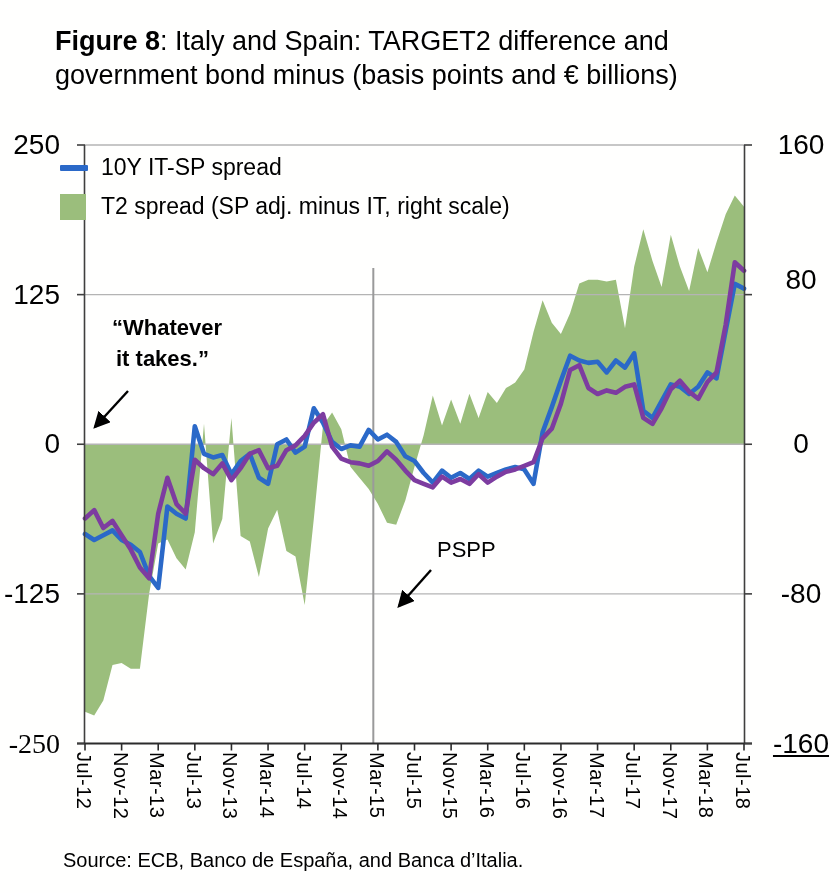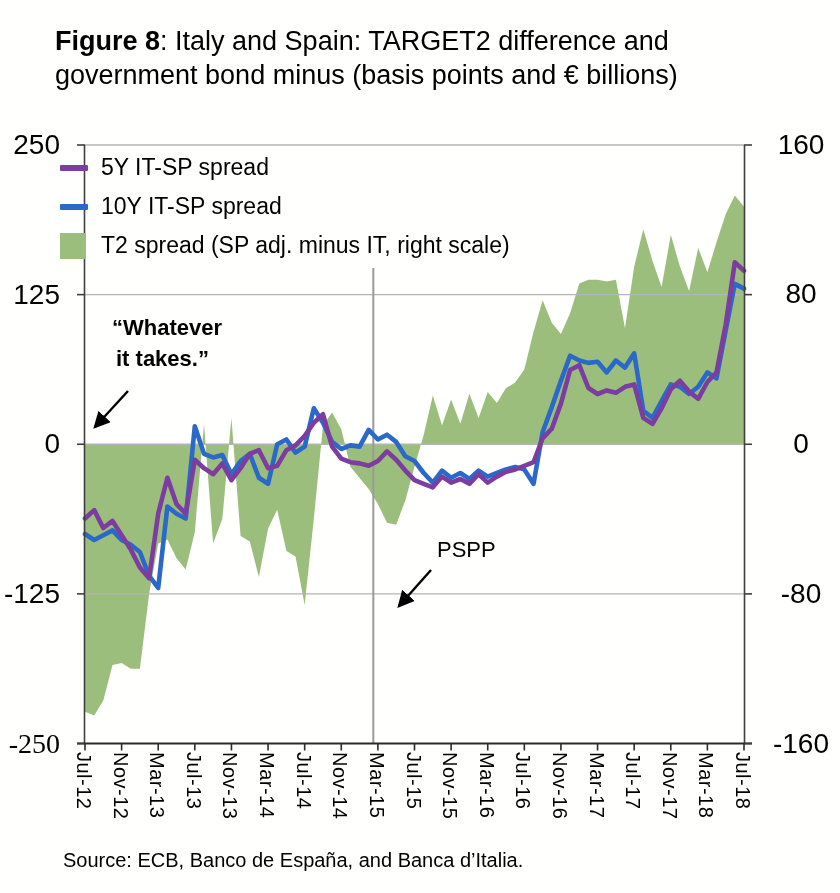--- a/index.html
+++ b/index.html
@@ -77,26 +77,20 @@
       <line x1="670.7777777777778" y1="743.5" x2="670.7777777777778" y2="750.5" stroke="#2b2b2b" stroke-width="1.6"></line>
       <line x1="707.3888888888889" y1="743.5" x2="707.3888888888889" y2="750.5" stroke="#2b2b2b" stroke-width="1.6"></line>
       <line x1="744" y1="743.5" x2="744" y2="750.5" stroke="#2b2b2b" stroke-width="1.6"></line>
       <line x1="128" y1="391" x2="95" y2="427" stroke="#000" stroke-width="2.4" marker-end="url(#ah)"></line>
       <line x1="431" y1="570" x2="399" y2="606" stroke="#000" stroke-width="2.4" marker-end="url(#ah)"></line>
     </svg>
 
   <div class="legend">
     <div class="legend-row">
       <span class="legend-swatch-wrap">
-          <span class="dash purple"></span>
-        </span>
-      <span class="legend-label">5Y IT-SP spread</span>
-    </div>
-    <div class="legend-row">
-      <span class="legend-swatch-wrap">
           <span class="dash blue"></span>
         </span>
       <span class="legend-label">10Y IT-SP spread</span>
     </div>
     <div class="legend-row">
       <span class="legend-swatch-wrap">
           <span class="sq"></span>
         </span>
       <span class="legend-label">T2 spread (SP adj. minus IT, right scale)</span>
     </div>
@@ -104,24 +98,24 @@
 
   <div id="ylabels-left">
       <div class="ylab left" style="top: 132px;">250</div>
       <div class="ylab left" style="top: 281.625px;">125</div>
       <div class="ylab left" style="top: 431.25px;">0</div>
       <div class="ylab left" style="top: 580.875px;">-125</div>
       <div class="ylab left" style="top: 730.5px; font-family: Liberation Serif, serif;">-250</div>
     </div>
   <div id="ylabels-right">
       <div class="ylab right" style="top: 132px;">160</div>
-      <div class="ylab right" style="top: 281px;">80</div>
+      <div class="ylab right" style="top: 267px;">80</div>
       <div class="ylab right" style="top: 431.25px;">0</div>
       <div class="ylab right" style="top: 580.875px;">-80</div>
-      <div class="ylab right" style="top: 730.5px;">-160</div>
+      <div class="ylab right" style="top: 730.5px; text-decoration: underline;">-160</div>
     </div>
   <div id="xlabels">
       <div class="xlab" style="left: 72px;">Jul-12</div>
       <div class="xlab" style="left: 108.611px;">Nov-12</div>
       <div class="xlab" style="left: 145.222px;">Mar-13</div>
       <div class="xlab" style="left: 181.833px;">Jul-13</div>
       <div class="xlab" style="left: 218.444px;">Nov-13</div>
       <div class="xlab" style="left: 255.056px;">Mar-14</div>
       <div class="xlab" style="left: 291.667px;">Jul-14</div>
       <div class="xlab" style="left: 328.278px;">Nov-14</div>

